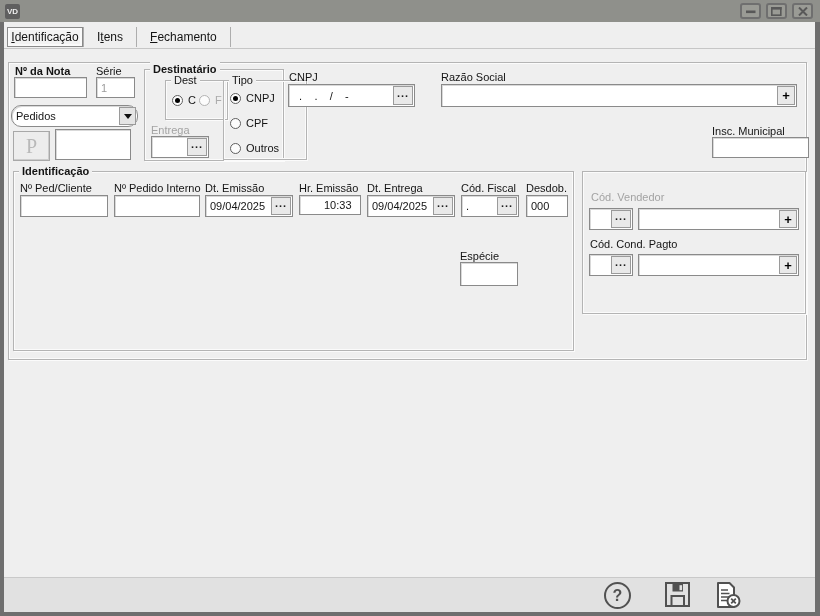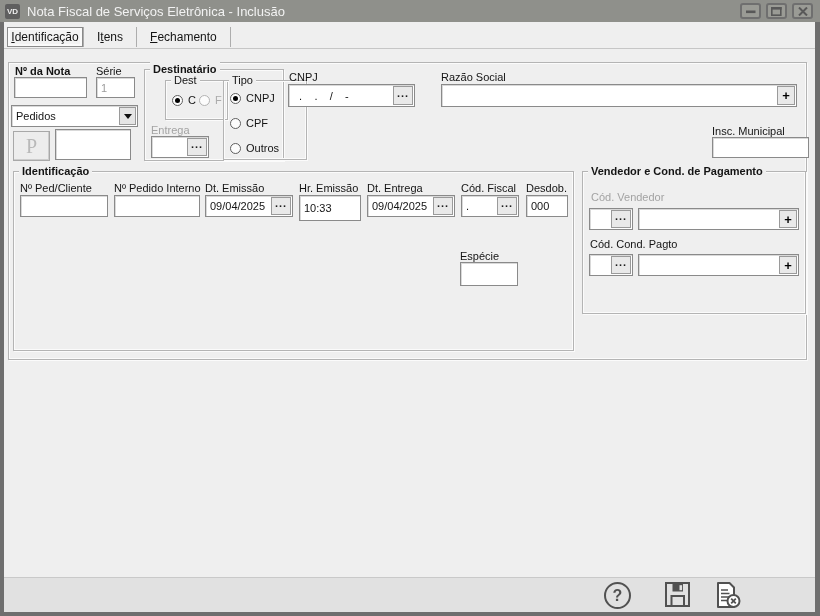--- a/index.html
+++ b/index.html
@@ -82,21 +82,20 @@
               font-size:16px; font-weight:bold; display:flex; align-items:center; justify-content:center;
               box-sizing:border-box; background:transparent; }
 </style>
 </head>
 <body>
 
 <div class="window">
 
   <div class="titlebar">
     <div class="app-icon">VD</div>
-    <div class="title-text">Nota Fiscal de Serviços Eletrônica - Inclusão</div>
     <div class="win-controls">
       <div class="win-btn">
         <svg width="10" height="9">
             <rect x="0" y="3.5" width="9.5" height="2.6" fill="#585858"></rect>
           </svg>
       </div>
       <div class="win-btn">
         <svg width="11" height="9">
             <rect x="0.8" y="0.8" width="9" height="7.4" fill="none" stroke="#585858" stroke-width="1.6"></rect>
             <rect x="0" y="0" width="10.6" height="2.6" fill="#585858"></rect>
@@ -137,21 +136,21 @@
 
       <div class="lbl b" style="left:6px; top:2px;">Nº da Nota</div>
       <div class="tbox" style="left:5px; top:14px; width:73px; height:21px;">
           <div class="val"></div>
         </div>
       <div class="lbl" style="left:87px; top:2px;">Série</div>
       <div class="tbox" style="left:87px; top:14px; width:39px; height:21px;">
           <div class="val gray">1</div>
         </div>
 
-      <div class="tbox" style="left:2px; top:42px; width:127px; height:22px;">
+      <div class="tbox" style="left:2px; top:42px; width:127px; height:22px;border-radius:10px;">
         <div class="val">Pedidos</div>
         <div class="dd-btn">
             <div class="dd-arrow"></div>
           </div>
       </div>
 
       <div class="p-btn" style="left:4px; top:68px; width:37px; height:30px;">P</div>
       <div class="tbox" style="left:46px; top:66px; width:76px; height:31px;">
           <div class="val"></div>
         </div>
@@ -232,21 +231,21 @@
 
         <div class="lbl" style="left:191px; top:10px;">Dt. Emissão</div>
         <div class="tbox" style="left:191px; top:23px; width:88px; height:22px;">
           <div class="val">09/04/2025</div>
           <div class="mini-btn">
               <span class="dots">...</span>
             </div>
         </div>
 
         <div class="lbl" style="left:285px; top:10px;">Hr. Emissão</div>
-        <div class="tbox" style="left:285px; top:23px; width:62px; height:26px;">
+        <div class="tbox" style="left:285px; top:23px; width:62px; height:20px;padding-left:20px;">
             <div class="val">10:33</div>
           </div>
 
         <div class="lbl" style="left:353px; top:10px;">Dt. Entrega</div>
         <div class="tbox" style="left:353px; top:23px; width:88px; height:22px;">
           <div class="val">09/04/2025</div>
           <div class="mini-btn">
               <span class="dots">...</span>
             </div>
         </div>
@@ -264,21 +263,20 @@
             <div class="val">000</div>
           </div>
 
         <div class="lbl" style="left:446px; top:78px;">Espécie</div>
         <div class="tbox" style="left:446px; top:90px; width:58px; height:24px;">
             <div class="val"></div>
           </div>
       </div>
 
       <div class="groupbox" style="left:573px; top:108px; width:224px; height:143px;">
-        <div class="gb-title">Vendedor e Cond. de Pagamento</div>
 
         <div class="lbl dis" style="left:8px; top:19px;">Cód. Vendedor</div>
         <div class="tbox" style="left:6px; top:36px; width:44px; height:22px;">
           <div class="val"></div>
           <div class="mini-btn">
               <span class="dots">...</span>
             </div>
         </div>
         <div class="tbox" style="left:55px; top:36px; width:161px; height:22px;">
           <div class="val"></div>

